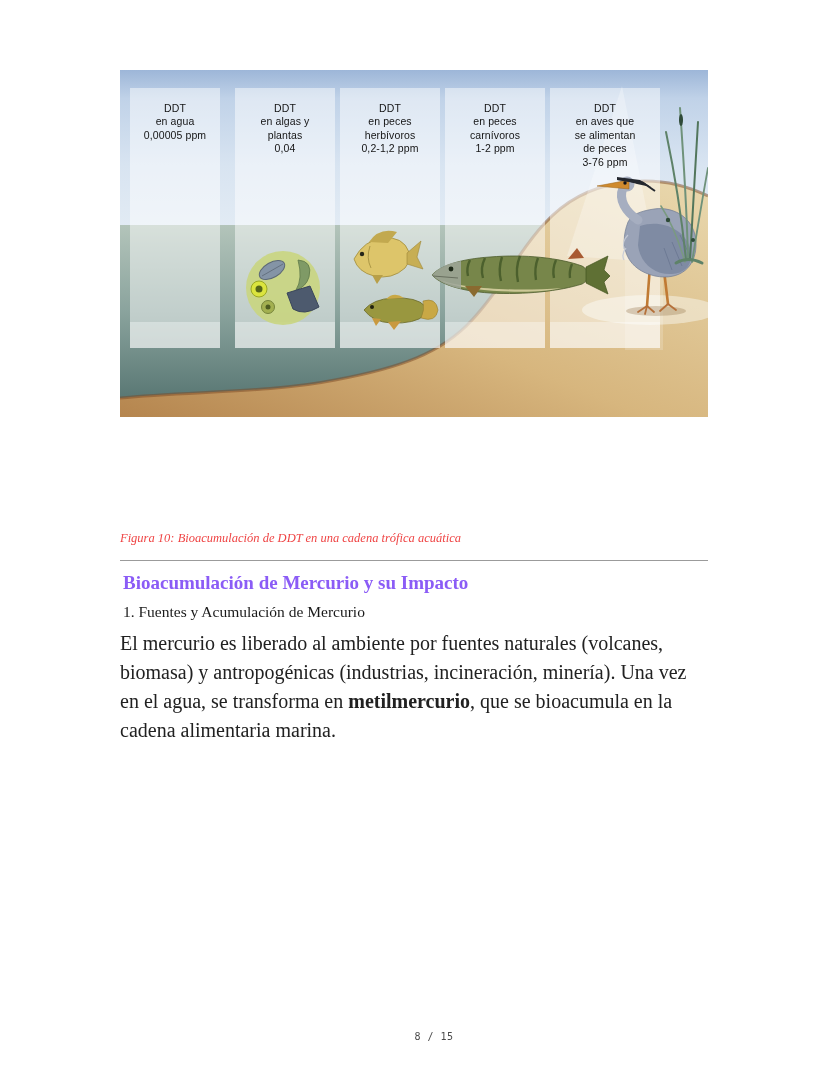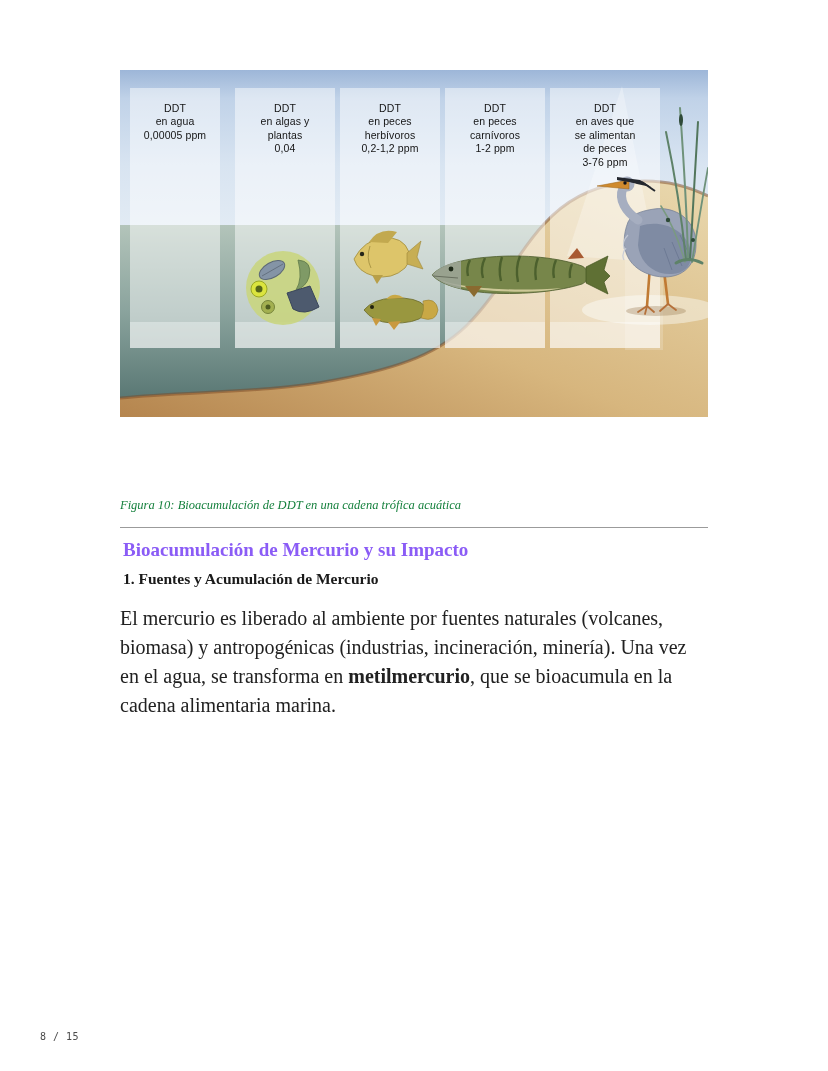--- a/index.html
+++ b/index.html
@@ -36,52 +36,54 @@
     line-height: 1.28;
     color: #141414;
     letter-spacing: 0.1px;
   }
   .panel-label.p1 { left: 3px; }
   .panel-label.p2 { left: 113px; }
   .panel-label.p3 { left: 218px; }
   .panel-label.p4 { left: 323px; }
   .panel-label.p5 { left: 428px; width: 114px; }
   figcaption.figure-caption {
+    margin-top: 33px;
     font-style: italic;
     font-size: 12.5px;
-    color: #15803d;
+    color: #ef4444;
   }
   hr.section-rule {
     margin-top: 14px;
     border: none;
     border-top: 1.5px solid #9b9b9b;
   }
   h1.section-heading {
     margin: 11px 0 0 3px;
     font-size: 19px;
     font-weight: bold;
     color: #8b5cf6;
   }
   h2.sub-heading {
-    margin: 9px 0 16px 3px;
+    margin: 9px 0 8px 3px;
     font-size: 15.5px;
-    font-weight: bold;
+    font-weight: normal;
     color: #1a1a1a;
   }
   p.body-text {
     margin-top: 7px;
     font-size: 20px;
     line-height: 1.45;
     color: #212121;
     width: 588px;
   }
   .page-footer {
     position: absolute;
     left: 0; right: 0;
     top: 1031px;
+    text-align: center;
     font-family: "DejaVu Sans Mono", monospace;
     font-size: 10px;
     color: #4a4a4a;
     letter-spacing: 0.5px;
     padding-left: 40px;
   }
 </style>
 </head>
 <body>
 

